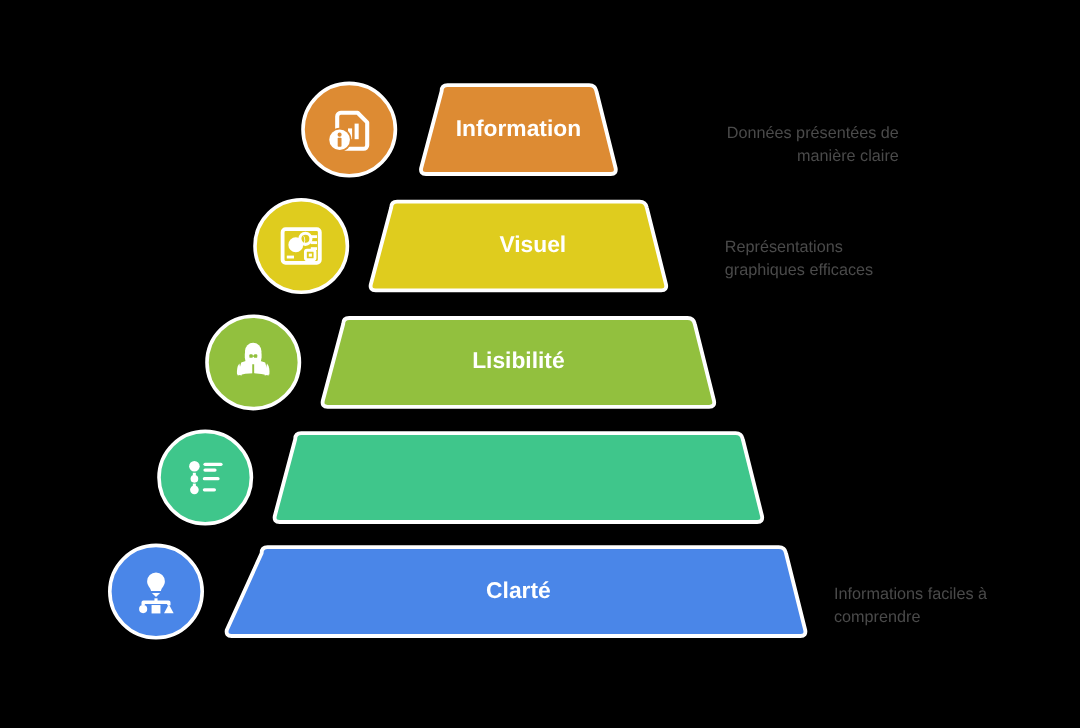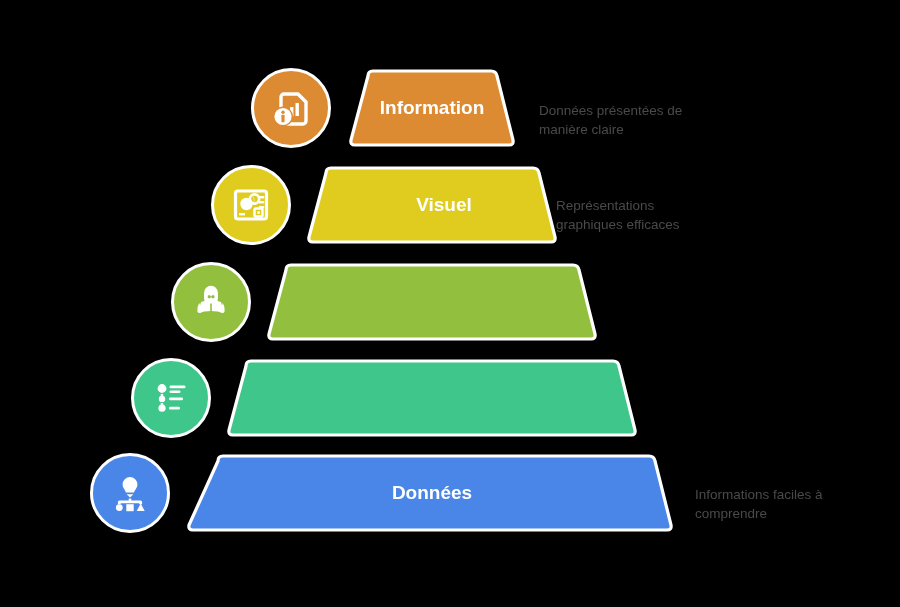--- a/index.html
+++ b/index.html
@@ -88,21 +88,21 @@
         <circle cx="15" cy="27.2" r="1.7" fill="#DD8B33"></circle>
         <rect x="13.4" y="29.8" width="3.2" height="7.4" rx="0.6" fill="#DD8B33"></rect>
       </svg>
     </div>
     <div class="tier-shape" style="left:300px;">
       <svg width="172" height="80" viewBox="0 0 172 80">
         <path d="M22 8 Q22 3 27 3 H145 Q150 3 151 8 L167 72 Q168 77 163 77 H9 Q4 77 5 72 Z" fill="#DD8B33" stroke="#ffffff" stroke-width="3.2" stroke-linejoin="round"></path>
       </svg>
     </div>
     <div class="tier-label" style="left:300px; width:172px;">Information</div>
-    <div class="tier-desc" style="left:493px; top:33px;">Données présentées de
+    <div class="tier-desc" style="left:493px; top:33px;text-align:right;">Données présentées de
 manière claire</div>
   </div>
 
   <div class="tier-row" style="top:165px;">
     <div class="icon-badge" style="left:165px; background:#DFCC1E;">
       <svg width="46" height="46" viewBox="0 0 46 46" aria-hidden="true">
         <rect x="7.5" y="9" width="31" height="28" rx="2.5" fill="none" stroke="#ffffff" stroke-width="3.2"></rect>
         <circle cx="18.5" cy="22" r="6.2" fill="#ffffff"></circle>
         <path d="M24 13.5 a6 6 0 0 1 0 9.6 a7.6 7.6 0 0 0 0 -9.6 z" fill="#ffffff"></path>
         <circle cx="26.5" cy="17" r="4.6" fill="none" stroke="#ffffff" stroke-width="2.6"></circle>
@@ -113,21 +113,21 @@
         <rect x="29.3" y="29.3" width="2.6" height="2.6" fill="#ffffff"></rect>
         <rect x="11" y="31" width="6" height="2.4" fill="#ffffff"></rect>
       </svg>
     </div>
     <div class="tier-shape" style="left:258px;">
       <svg width="256" height="80" viewBox="0 0 256 80">
         <path d="M22 8 Q22 3 27 3 H229 Q234 3 235 8 L251 72 Q252 77 247 77 H9 Q4 77 5 72 Z" fill="#DFCC1E" stroke="#ffffff" stroke-width="3.2" stroke-linejoin="round"></path>
       </svg>
     </div>
     <div class="tier-label" style="left:270px; width:256px;">Visuel</div>
-    <div class="tier-desc" style="left:510px; top:31px;">Représentations
+    <div class="tier-desc" style="left:558px; top:31px;">Représentations
 graphiques efficaces</div>
   </div>
 
   <div class="tier-row" style="top:262px;">
     <div class="icon-badge" style="left:125px; background:#92C03E;">
       <svg width="46" height="46" viewBox="0 0 46 46" aria-hidden="true">
         <path d="M16 16 a7 7 0 0 1 14 0 v3 a7 7 0 0 1 -14 0 z" fill="#ffffff"></path>
         <circle cx="23" cy="13.5" r="6.8" fill="#ffffff"></circle>
         <path d="M13 23 q10 -4 20 0 l3 11 q-13 -4 -26 0 z" fill="#ffffff"></path>
         <path d="M11.5 24 q-2.5 3 -2 9 l4 1 z" fill="#ffffff"></path>
@@ -136,20 +136,21 @@
         <rect x="23.6" y="16.2" width="2.8" height="3" rx="0.8" fill="#92C03E"></rect>
         <rect x="22.2" y="17.2" width="1.8" height="1.1" fill="#92C03E"></rect>
         <path d="M23 24.5 v9" stroke="#92C03E" stroke-width="1.6"></path>
       </svg>
     </div>
     <div class="tier-shape" style="left:218px;">
       <svg width="336" height="80" viewBox="0 0 336 80">
         <path d="M22 8 Q22 3 27 3 H309 Q314 3 315 8 L331 72 Q332 77 327 77 H9 Q4 77 5 72 Z" fill="#92C03E" stroke="#ffffff" stroke-width="3.2" stroke-linejoin="round"></path>
       </svg>
     </div>
+    <div class="tier-label" style="left:218px; width:336px;">Lisibilité</div>
   </div>
 
   <div class="tier-row" style="top:358px;">
     <div class="icon-badge" style="left:85px; background:#3FC68B;">
       <svg width="46" height="46" viewBox="0 0 46 46" aria-hidden="true">
         <circle cx="14" cy="13.5" r="4.4" fill="#ffffff"></circle>
         <rect x="21.5" y="10.6" width="16" height="2.7" rx="1.35" fill="#ffffff"></rect>
         <rect x="21.5" y="15.4" width="11" height="2.7" rx="1.35" fill="#ffffff"></rect>
         <circle cx="14" cy="24" r="3.2" fill="#ffffff"></circle>
         <rect x="21" y="22.6" width="14" height="2.7" rx="1.35" fill="#ffffff"></rect>
@@ -176,18 +177,18 @@
         <circle cx="12.3" cy="37.6" r="3.4" fill="#ffffff"></circle>
         <rect x="19.3" y="34.2" width="7.4" height="7" fill="#ffffff"></rect>
         <path d="M33.7 33.6 l4 7.4 h-8 z" fill="#ffffff"></path>
       </svg>
     </div>
     <div class="tier-shape" style="left:138px;">
       <svg width="496" height="80" viewBox="0 0 496 80">
         <path d="M34 8 Q34 3 39 3 H465 Q470 3 471 8 L487 72 Q488 77 483 77 H9 Q4 77 5 72 Z" fill="#4A86E8" stroke="#ffffff" stroke-width="3.2" stroke-linejoin="round"></path>
       </svg>
     </div>
-    <div class="tier-label" style="left:138px; width:496px;">Données</div>
+    <div class="tier-label" style="left:138px; width:496px;">Clarté</div>
     <div class="tier-desc" style="left:649px; top:32px;">Informations faciles à
 comprendre</div>
   </div>
 
 </div>
 
 </body></html>

